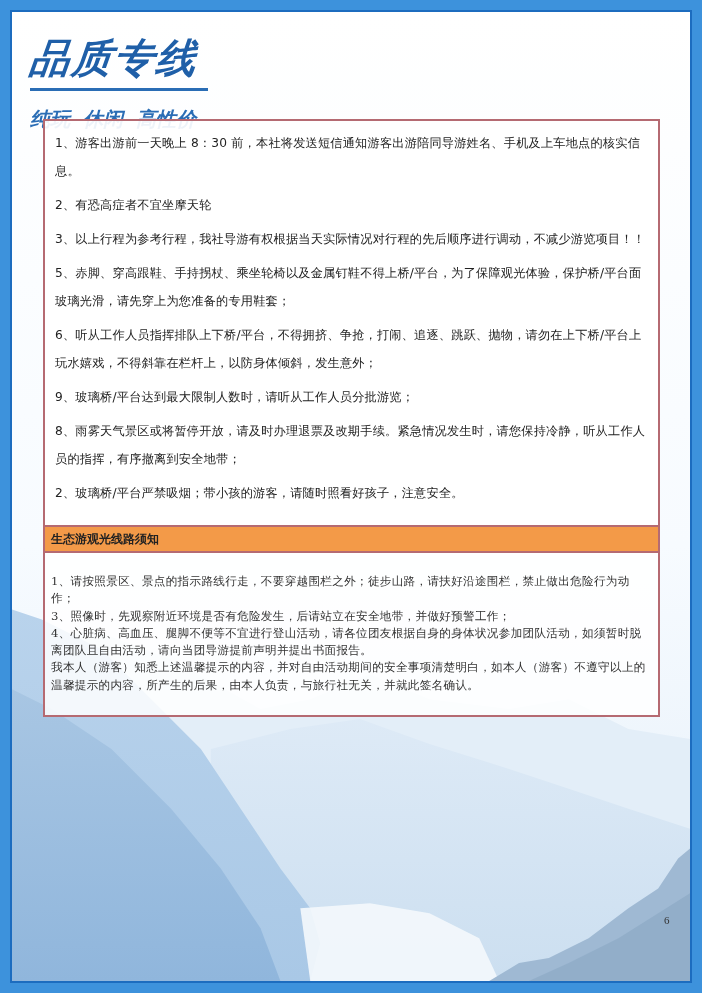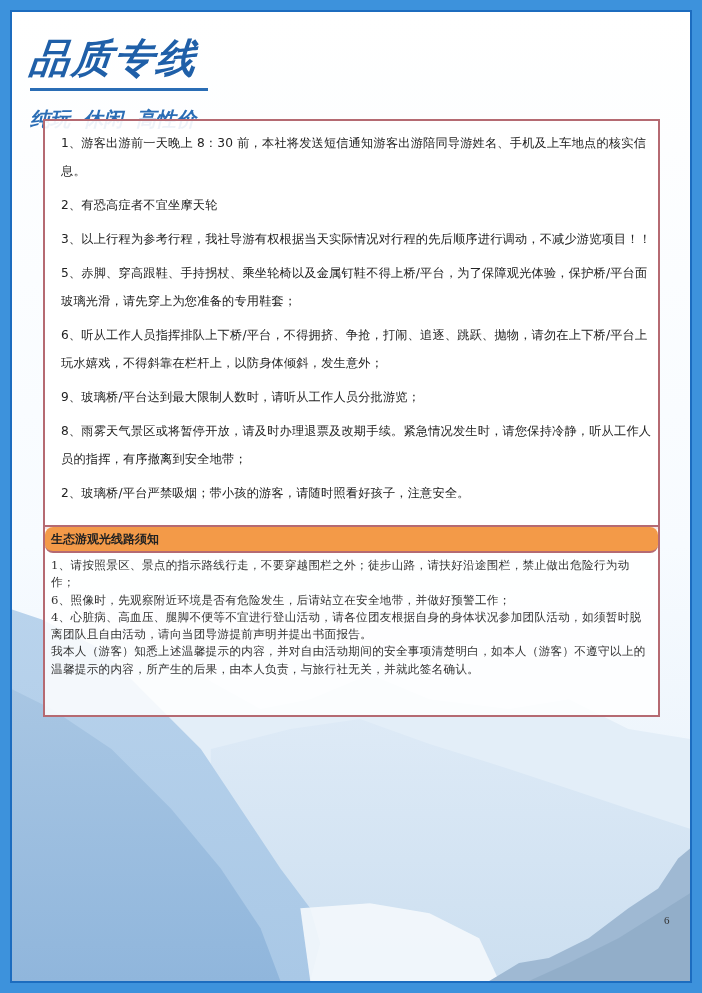--- a/index.html
+++ b/index.html
@@ -24,36 +24,36 @@
     }
     .brand-rule { width: 178px; height: 3px; background: #2a6db5; margin-top: 6px; }
     .brand-sub {
       font-family: "DejaVu Sans", sans-serif; font-style: italic; font-weight: bold;
       color: #2a6db5; font-size: 20px; line-height: 28px; margin-top: 14px;
       word-spacing: 6px;
     }
     .notes-box {
       position: absolute; left: 31px; top: 107px; width: 617px; height: 410px;
       border: 2px solid #b56a72; background: rgba(255,255,255,0.92);
-      padding: 8px 6px 0 16px;
+      padding: 8px 6px 0 10px;
     }
     .notes-box p {
       font-family: "DejaVu Sans", sans-serif; font-size: 12.2px; color: #222;
       line-height: 28px; margin-bottom: 6px; letter-spacing: 0.2px;
     }
     .eco-box {
       position: absolute; left: 31px; top: 513px; width: 617px; height: 192px;
       border: 2px solid #b56a72; background: rgba(255,255,255,0.85);
     }
     .eco-head {
       height: 26px; background: #f39a48; border-bottom: 2px solid #b56a72;
       padding-left: 6px; line-height: 24px;
-      font-family: "DejaVu Serif", serif; font-weight: bold; font-size: 12px; color: #222; border-radius: 8px;
+      font-family: "DejaVu Serif", serif; font-weight: bold; font-size: 12px; color: #222;
     }
-    .eco-body { padding: 4px 8px 0 6px; }
+    .eco-body { padding: 20px 8px 0 6px; }
     .eco-body p {
       font-family: "DejaVu Serif", serif; font-size: 11.6px; color: #333;
       line-height: 17.3px; letter-spacing: 0.3px;
     }
     .page-number {
       position: absolute; left: 652px; top: 902px;
       font-family: "Liberation Serif", serif; font-size: 11px; color: #333;
     }
   </style>
 </head>
@@ -110,21 +110,21 @@
       <p>6、听从工作人员指挥排队上下桥/平台，不得拥挤、争抢，打闹、追逐、跳跃、抛物，请勿在上下桥/平台上玩水嬉戏，不得斜靠在栏杆上，以防身体倾斜，发生意外；</p>
       <p>9、玻璃桥/平台达到最大限制人数时，请听从工作人员分批游览；</p>
       <p>8、雨雾天气景区或将暂停开放，请及时办理退票及改期手续。紧急情况发生时，请您保持冷静，听从工作人员的指挥，有序撤离到安全地带；</p>
       <p>2、玻璃桥/平台严禁吸烟；带小孩的游客，请随时照看好孩子，注意安全。</p>
     </div>
 
     <div class="eco-box">
       <div class="eco-head">生态游观光线路须知</div>
       <div class="eco-body">
         <p>1、请按照景区、景点的指示路线行走，不要穿越围栏之外；徒步山路，请扶好沿途围栏，禁止做出危险行为动作；</p>
-        <p>6、照像时，先观察附近环境是否有危险发生，后请站立在安全地带，并做好预警工作；</p>
+        <p>3、照像时，先观察附近环境是否有危险发生，后请站立在安全地带，并做好预警工作；</p>
         <p>4、心脏病、高血压、腿脚不便等不宜进行登山活动，请各位团友根据自身的身体状况参加团队活动，如须暂时脱离团队且自由活动，请向当团导游提前声明并提出书面报告。</p>
         <p>我本人（游客）知悉上述温馨提示的内容，并对自由活动期间的安全事项清楚明白，如本人（游客）不遵守以上的温馨提示的内容，所产生的后果，由本人负责，与旅行社无关，并就此签名确认。</p>
       </div>
     </div>
 
     <div class="page-number">6</div>
   </div>
 </div>
 
 </body></html>

